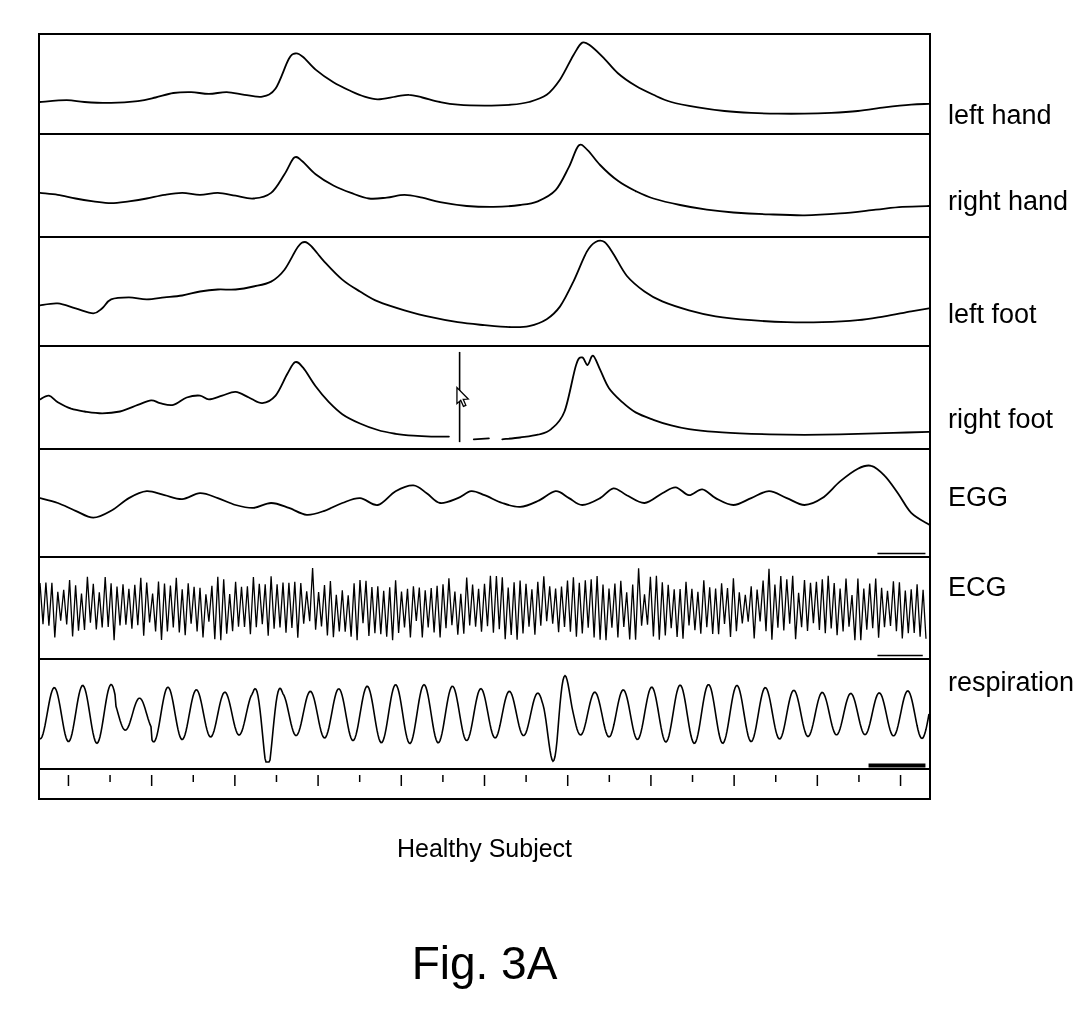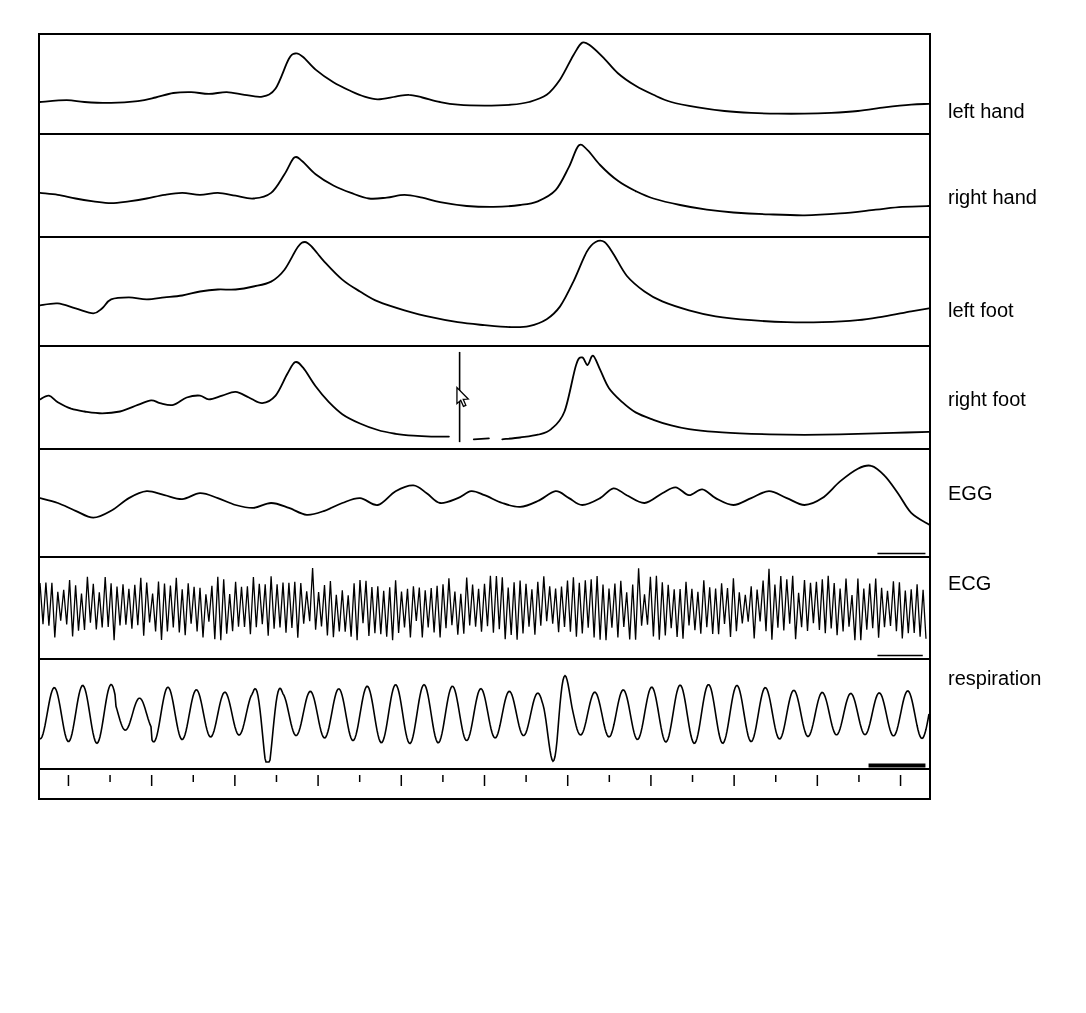--- a/index.html
+++ b/index.html
@@ -5,22 +5,22 @@
   html,body{margin:0;padding:0;background:#fff;}
   .page{position:relative;width:1086px;height:1013px;background:#fff;
         font-family:"Liberation Sans", sans-serif;color:#000;overflow:hidden;}
   .frame{position:absolute;left:38px;top:33px;width:893px;height:767px;
          border:2px solid #000;box-sizing:border-box;background:#fff;}
   .panel{position:relative;border-bottom:2px solid #000;overflow:hidden;}
   .panel svg{display:block;}
   .p0{height:98px}.p1{height:101px}.p2{height:107px}.p3{height:101px}
   .p4{height:106px}.p5{height:100px}.p6{height:108px}
   .tickstrip{position:relative;height:28px;}
-  .siglabel{position:absolute;left:948px;font-size:20px;white-space:nowrap;text-align:center;}
-  .l0{top:100px}.l1{top:186px}.l2{top:299px}.l3{top:388px}
+  .siglabel{position:absolute;left:948px;font-size:27px;white-space:nowrap;text-align:center;}
+  .l0{top:100px}.l1{top:186px}.l2{top:299px}.l3{top:404px}
   .l4{top:482px}.l5{top:572px}.l6{top:667px}
   .caption{position:absolute;left:38px;top:834px;width:893px;text-align:center;
            font-size:25px;}
   .figlabel{position:absolute;left:38px;top:936px;width:893px;text-align:center;
             font-size:46px;}
 </style>
 </head>
 <body>
 
 <div class="page">
@@ -96,13 +96,15 @@
   </div>
 
   <div class="siglabel l0">left hand</div>
   <div class="siglabel l1">right hand</div>
   <div class="siglabel l2">left foot</div>
   <div class="siglabel l3">right foot</div>
   <div class="siglabel l4">EGG</div>
   <div class="siglabel l5">ECG</div>
   <div class="siglabel l6">respiration</div>
 
+  <div class="caption">Healthy Subject</div>
+  <div class="figlabel">Fig. 3A</div>
 </div>
 
 </body></html>

